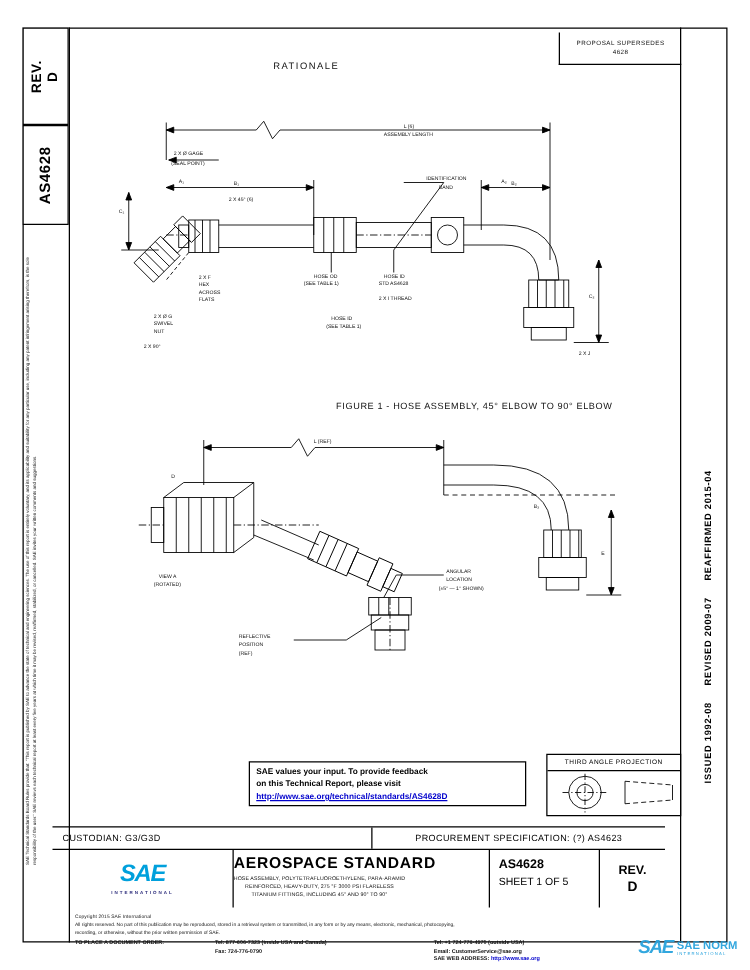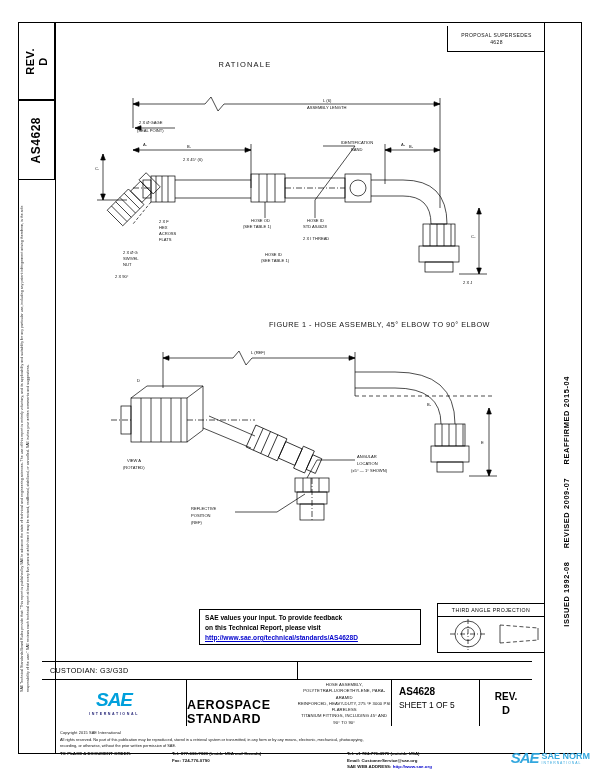--- a/index.html
+++ b/index.html
@@ -96,21 +96,21 @@
     border-bottom: 1.2px solid #000;
     border-left: 1.2px solid #000;
     display: flex; flex-direction: column;
     align-items: center; justify-content: center;
     font-size: 5px; line-height: 1.35; letter-spacing: .4px;
     color: #111; text-align: center;
   }
 
   
   #rationale-title {
-    position: absolute; left: 0; top: 60px; width: 490px;
+    position: absolute; left: 0; top: 48px; width: 490px;
     text-align: center; font-size: 7.5px; letter-spacing: 1.2px;
     color: #111;
   }
   #rationale-body {
     position: absolute; left: 40px; top: 68px; width: 430px;
     font-size: 7.6px; letter-spacing: .15px; color: #111;
   }
 
   
   .fig-caption {
@@ -179,21 +179,21 @@
     display: flex;
   }
   .tb-logo {
     width: 145px; border-right: 1.2px solid #000;
     display: flex; flex-direction: column;
     align-items: center; justify-content: center;
   }
   .tb-title {
     width: 205px; border-right: 1.2px solid #000;
     padding-top: 3px;
-    display: flex; flex-direction: row; align-items: flex-end;
+    display: flex; flex-direction: column; align-items: flex-start;
   }
   .tb-title .as {
     font-size: 12.5px; font-weight: bold; letter-spacing: .6px;
   }
   .tb-title .desc {
     font-size: 4.2px; line-height: 1.5; text-align: center;
     margin-top: 3px; letter-spacing: .1px; color: #111;
   }
   .tb-num {
     width: 88px; border-right: 1.2px solid #000;
@@ -525,20 +525,21 @@
           <line x1="62" y1="26" x2="100" y2="23" stroke-dasharray="4,2.5"></line>
           <line x1="62" y1="8" x2="62" y2="26"></line>
           <line x1="100" y1="11" x2="100" y2="23"></line>
         </g>
       </svg>
     </div>
   </div>
 
   <div class="tb-row" id="tb-meta">
     <div class="cell-l">CUSTODIAN: G3/G3D</div>
+    <div class="cell-r">PROCUREMENT SPECIFICATION: (?) AS4623</div>
   </div>
 
   <div class="tb-row" id="tb-main">
     <div class="tb-logo">
       <div class="sae-logo">
         <div class="mark">SAE</div>
         <div class="sub">INTERNATIONAL</div>
       </div>
     </div>
     <div class="tb-title">

